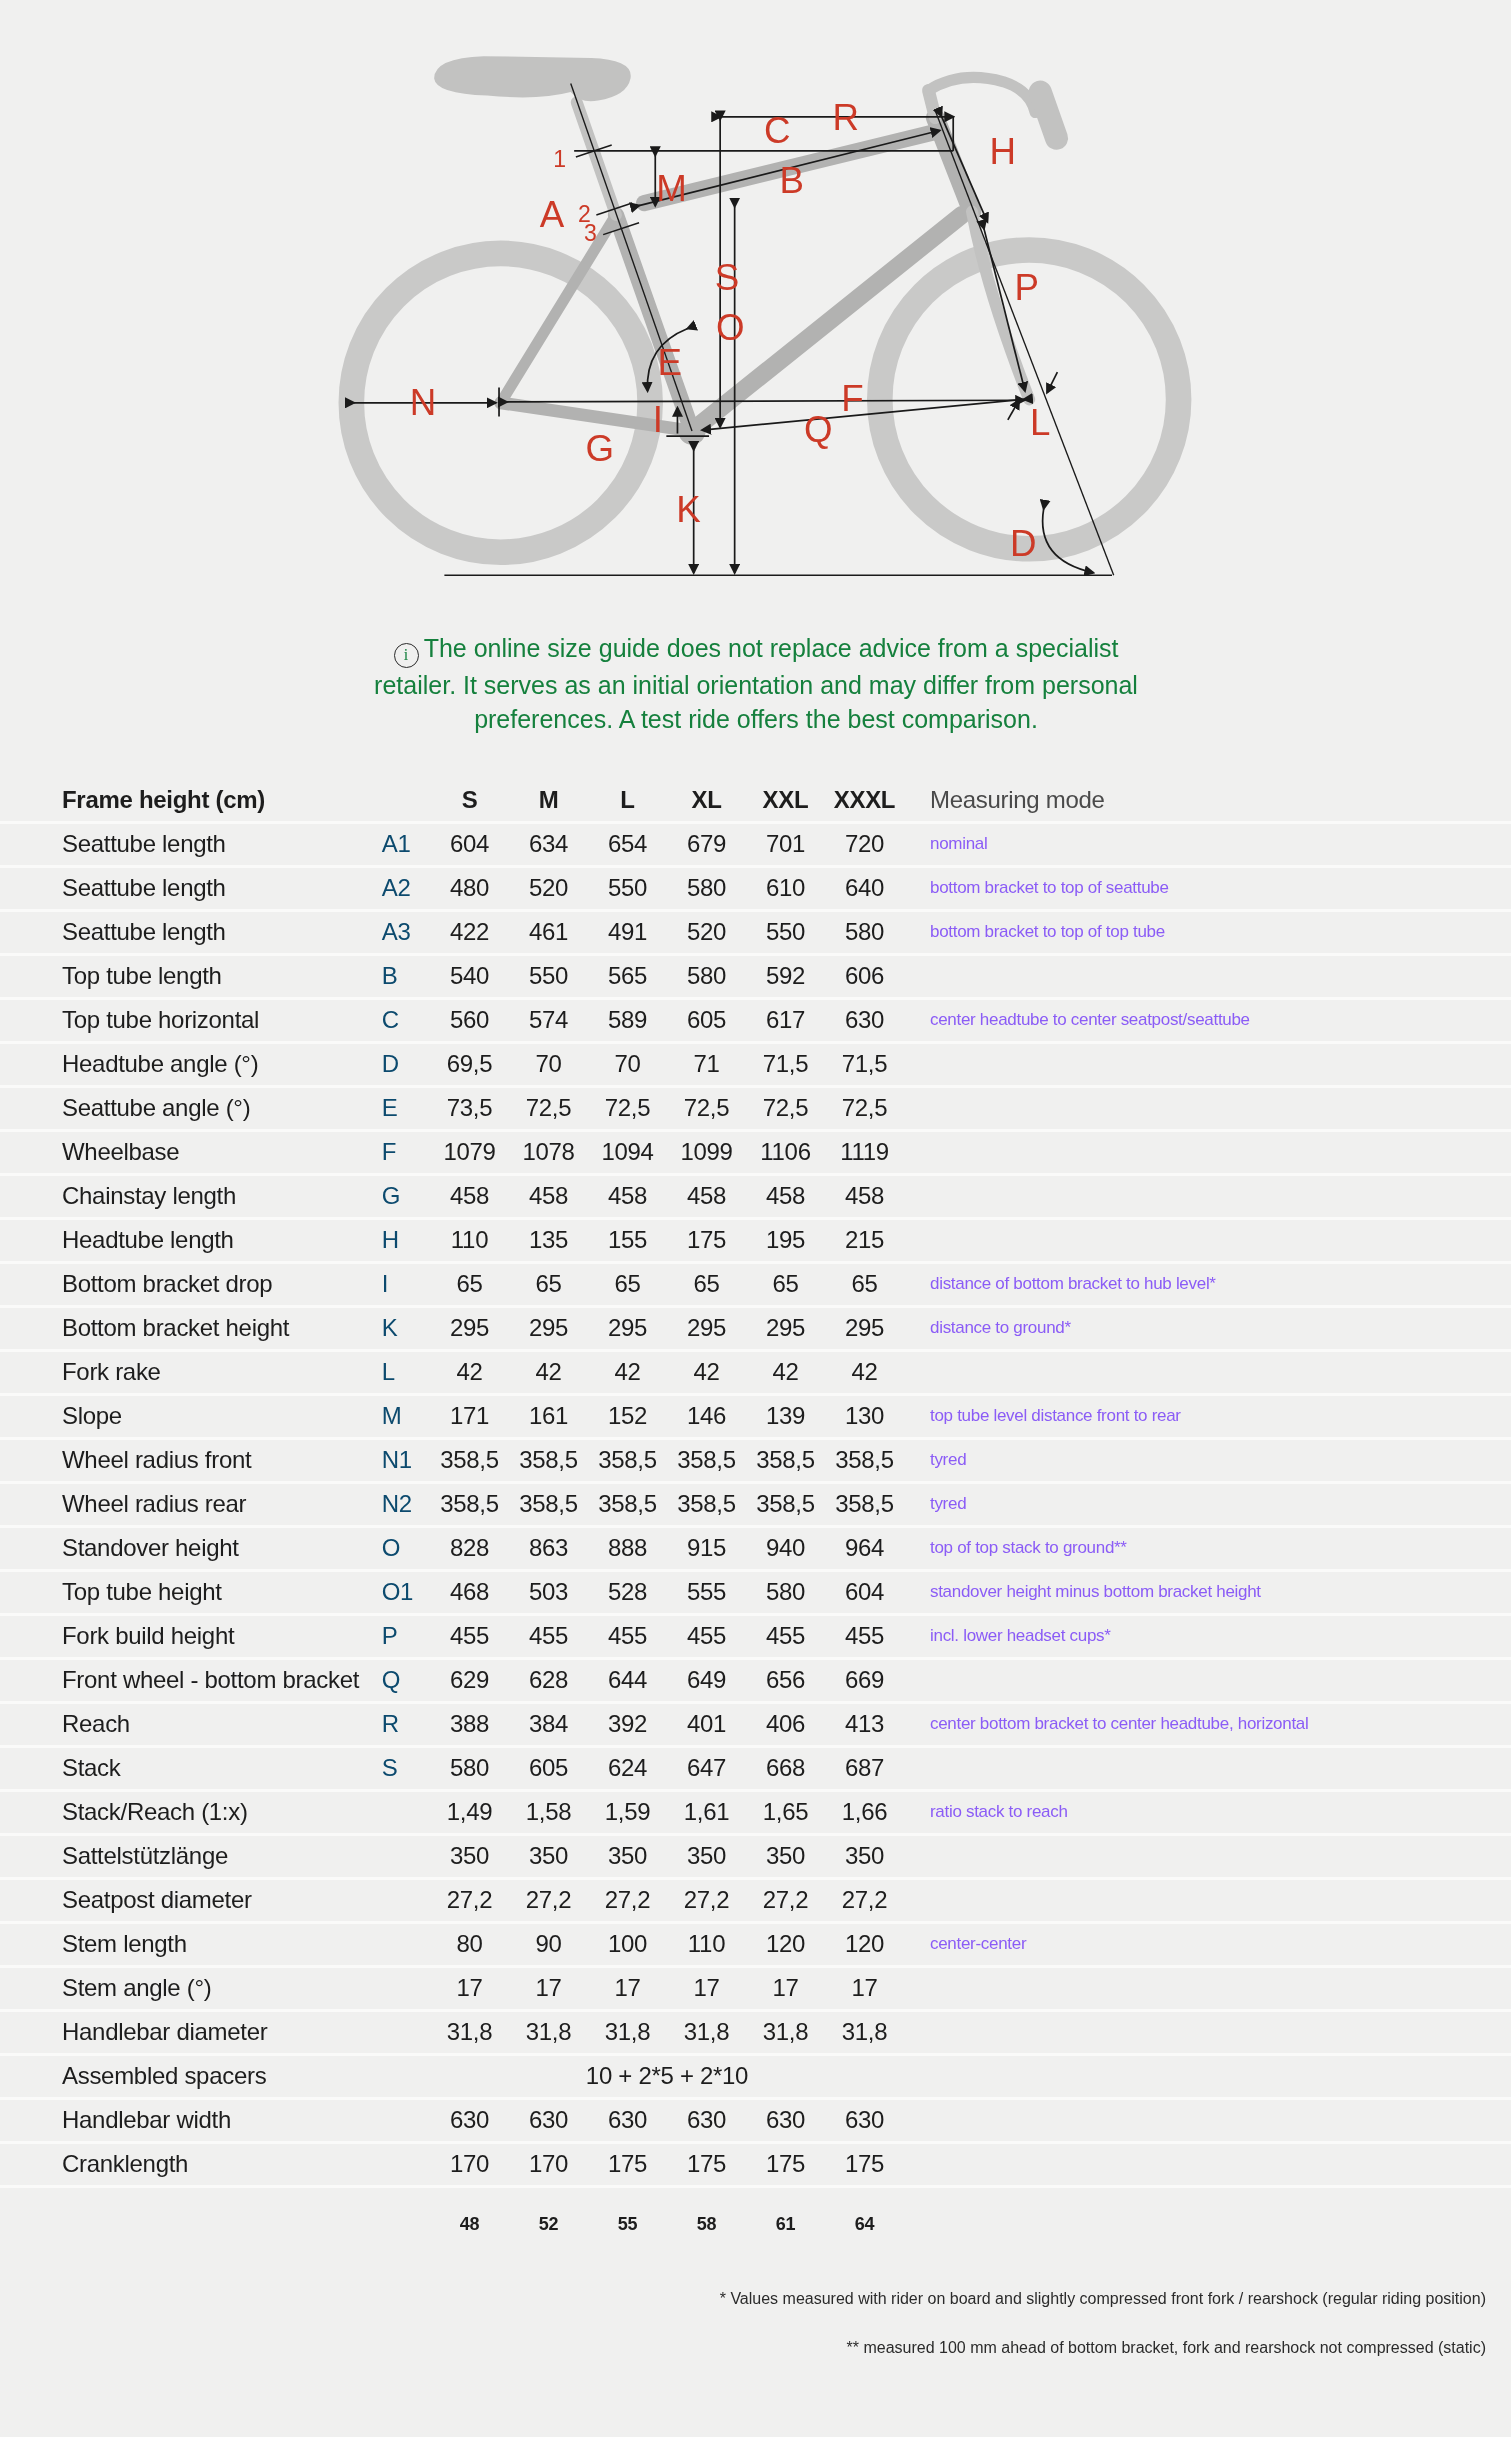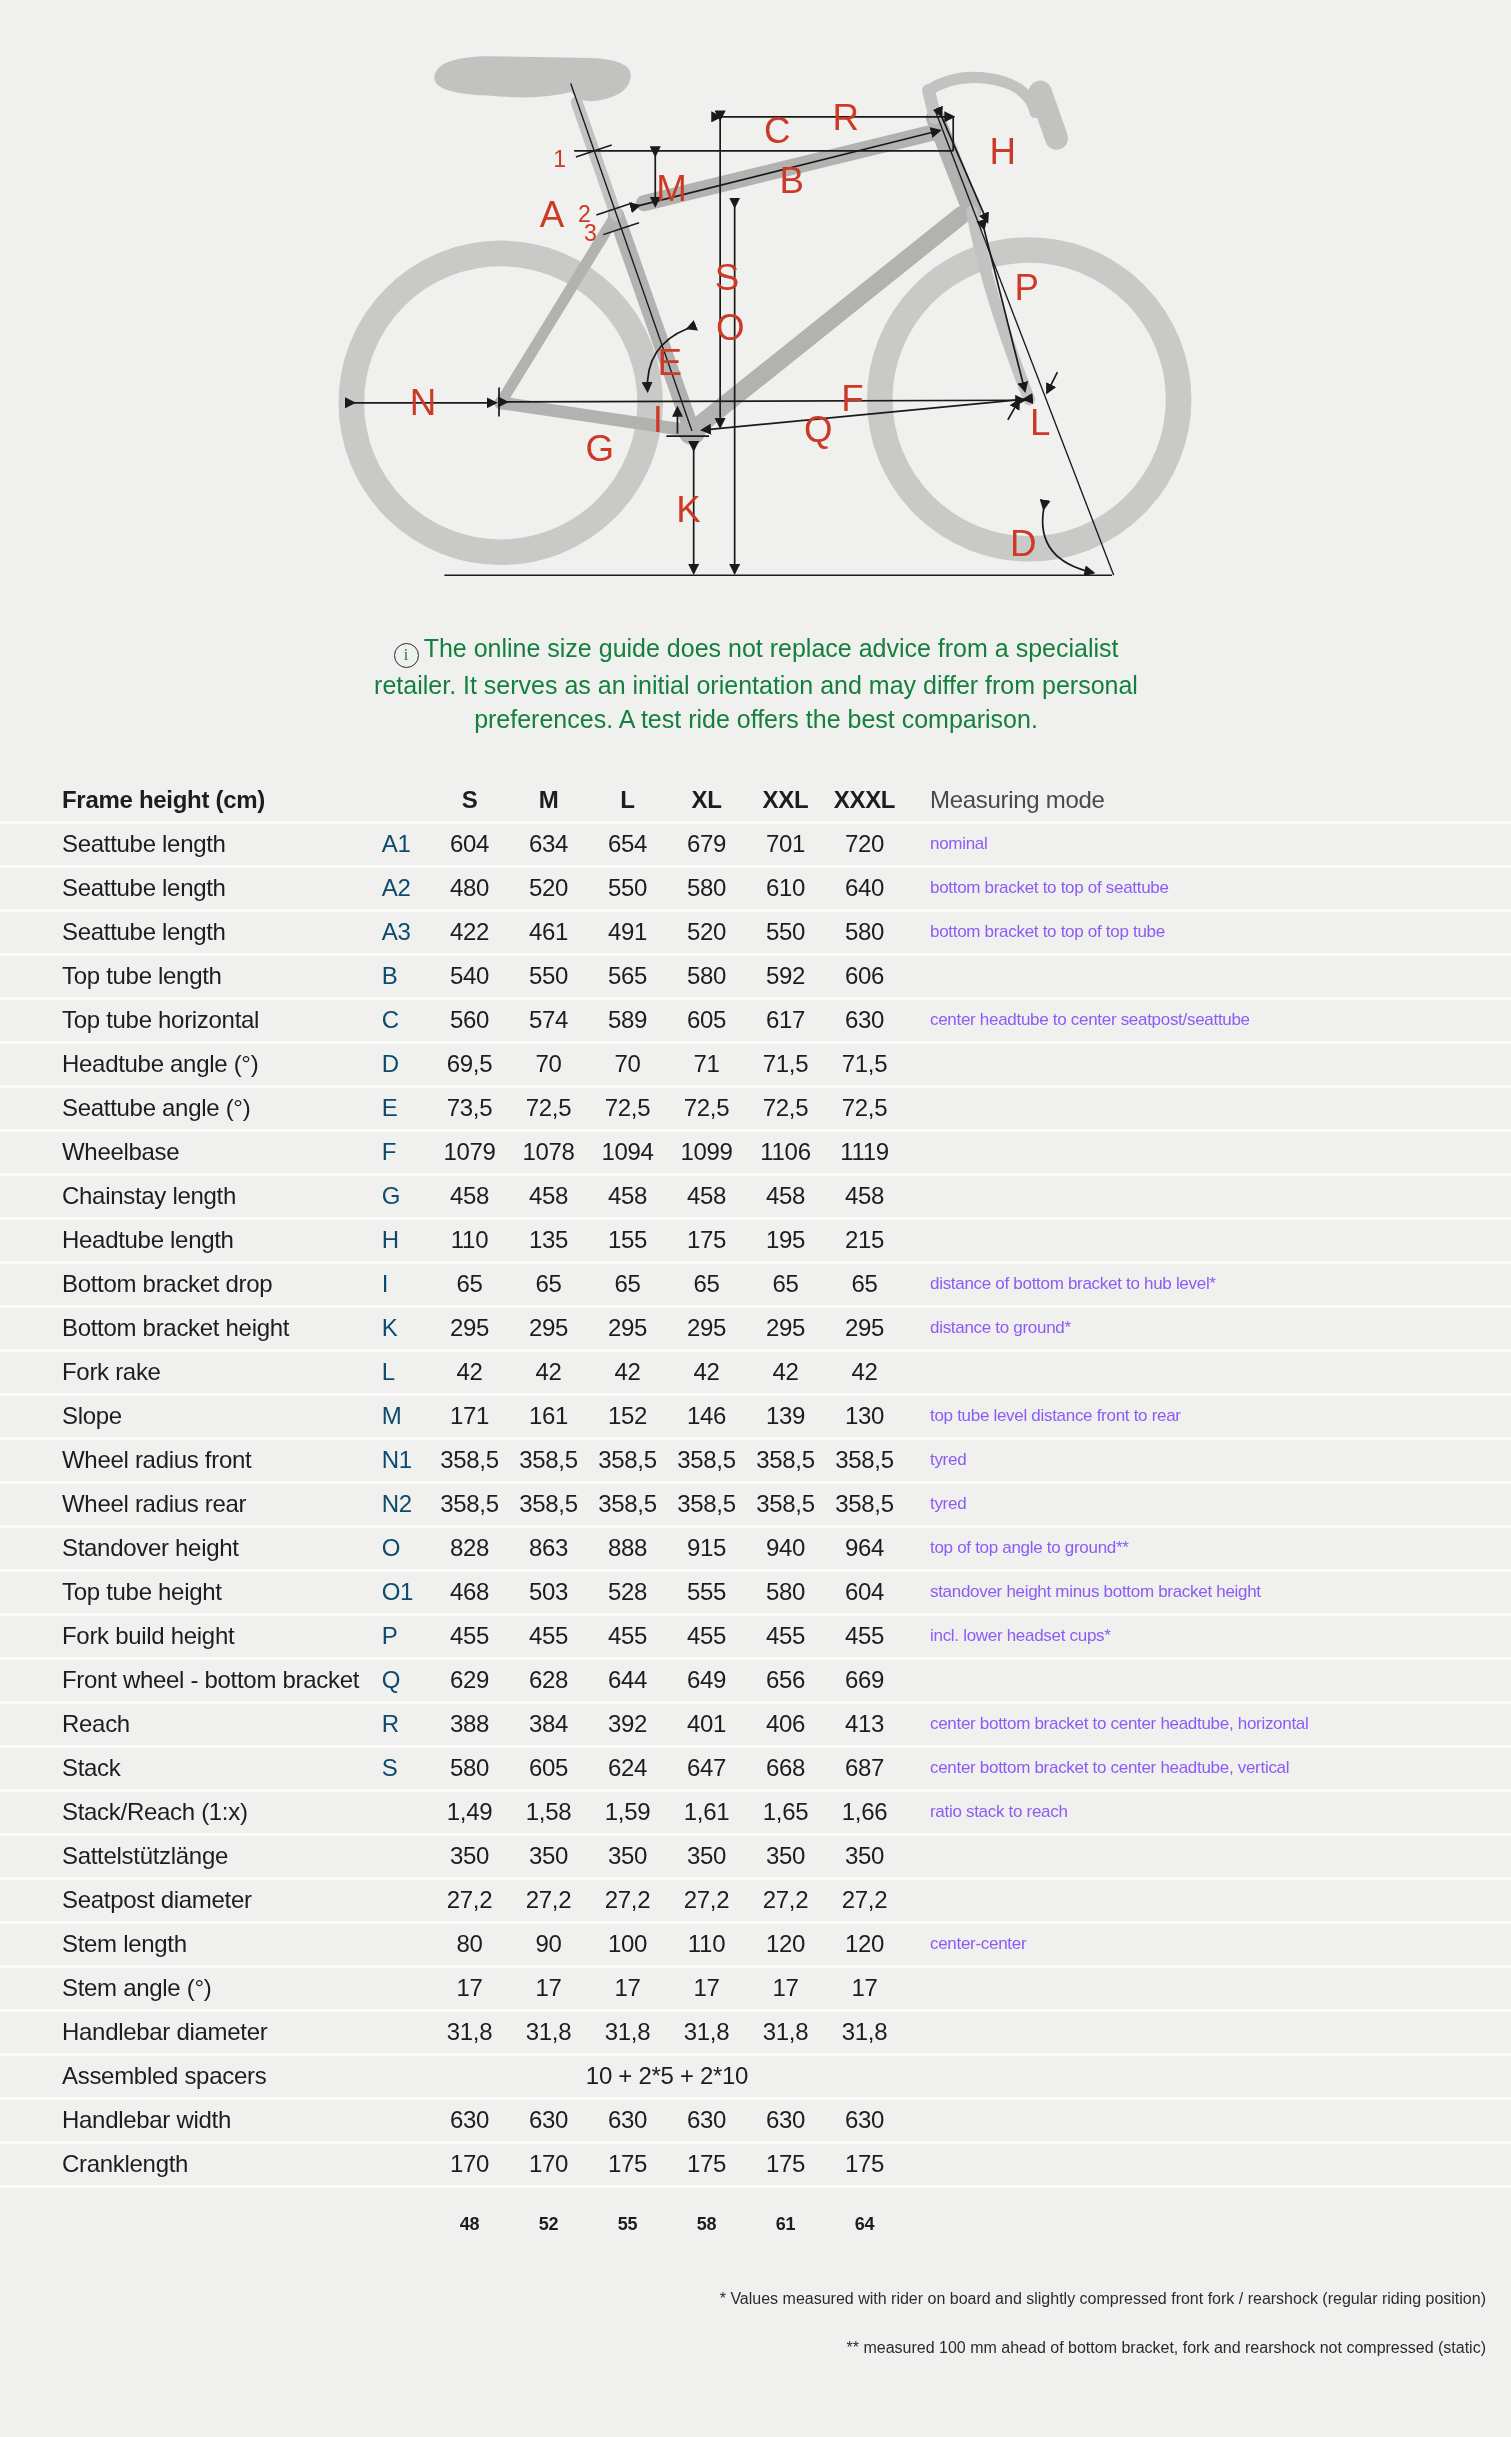--- a/index.html
+++ b/index.html
@@ -309,21 +309,21 @@
         <div class="rmode">tyred</div>
       </div><div class="trow">
         <div class="rlabel">Standover height</div>
         <div class="rletter">O</div>
         <div class="rval">828</div>
         <div class="rval">863</div>
         <div class="rval">888</div>
         <div class="rval">915</div>
         <div class="rval">940</div>
         <div class="rval">964</div>
-        <div class="rmode">top of top angle to ground**</div>
+        <div class="rmode">top of top stack to ground**</div>
       </div><div class="trow">
         <div class="rlabel">Top tube height</div>
         <div class="rletter">O1</div>
         <div class="rval">468</div>
         <div class="rval">503</div>
         <div class="rval">528</div>
         <div class="rval">555</div>
         <div class="rval">580</div>
         <div class="rval">604</div>
         <div class="rmode">standover height minus bottom bracket height</div>
@@ -359,21 +359,20 @@
         <div class="rmode">center bottom bracket to center headtube, horizontal</div>
       </div><div class="trow">
         <div class="rlabel">Stack</div>
         <div class="rletter">S</div>
         <div class="rval">580</div>
         <div class="rval">605</div>
         <div class="rval">624</div>
         <div class="rval">647</div>
         <div class="rval">668</div>
         <div class="rval">687</div>
-        <div class="rmode">center bottom bracket to center headtube, vertical</div>
       </div><div class="trow">
         <div class="rlabel">Stack/Reach (1:x)</div>
         <div class="rletter"></div>
         <div class="rval">1,49</div>
         <div class="rval">1,58</div>
         <div class="rval">1,59</div>
         <div class="rval">1,61</div>
         <div class="rval">1,65</div>
         <div class="rval">1,66</div>
         <div class="rmode">ratio stack to reach</div>

